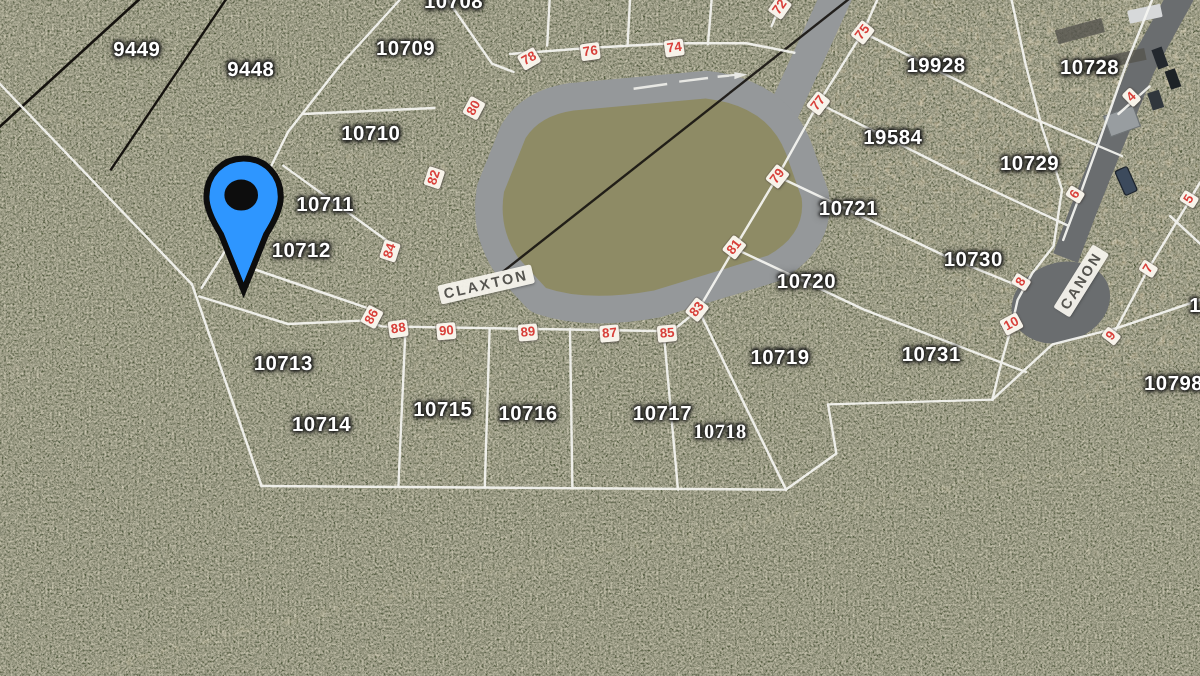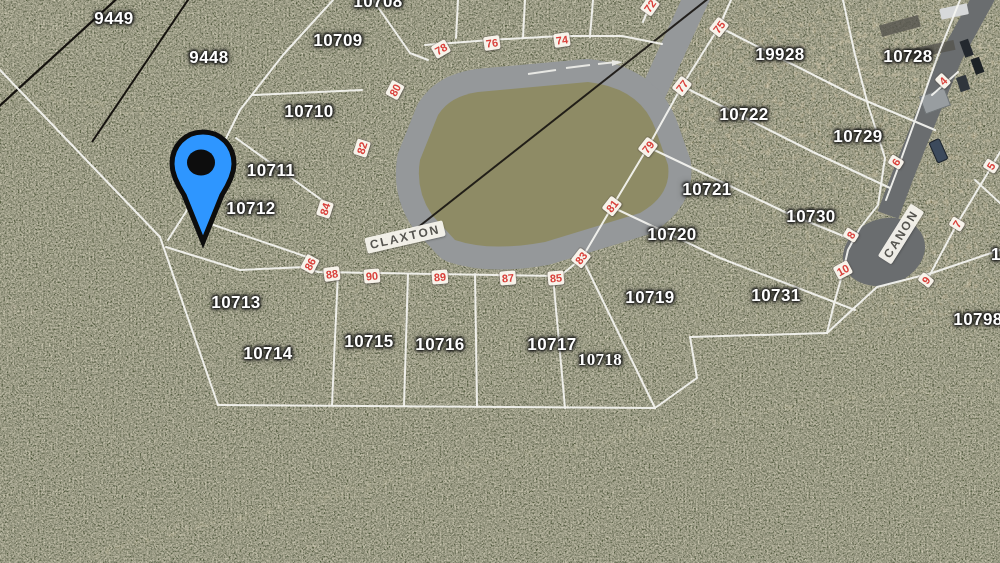--- a/index.html
+++ b/index.html
@@ -155,37 +155,37 @@
       <polyline points="373,0 410,53 428,60"></polyline>
       <polyline points="425,45 490,40 560,36 622,36 662,44"></polyline>
       <polyline points="458,0 456,38"></polyline>
       <polyline points="525,0 523,38"></polyline>
       <polyline points="593,0 590,37"></polyline>
       <polyline points="652,0 643,22"></polyline>
     </g>
   </svg>
 
   <div class="labels">
-      <span class="parcel-label" style="left: 114px; top: 19px;">9449</span>
+      <span class="parcel-label" style="left: 114px; top: 42px;">9449</span>
       <span class="parcel-label" style="left: 209px; top: 58px;">9448</span>
       <span class="parcel-label" style="left: 378px; top: 2px;">10708</span>
       <span class="parcel-label" style="left: 338px; top: 41px;">10709</span>
       <span class="parcel-label" style="left: 309px; top: 112px;">10710</span>
       <span class="parcel-label" style="left: 271px; top: 171px;">10711</span>
       <span class="parcel-label" style="left: 251px; top: 209px;">10712</span>
       <span class="parcel-label" style="left: 236px; top: 255px; margin-top: 48px;">10713</span>
       <span class="parcel-label" style="left: 268px; top: 354px;">10714</span>
       <span class="parcel-label" style="left: 369px; top: 342px;">10715</span>
       <span class="parcel-label" style="left: 440px; top: 345px;">10716</span>
       <span class="parcel-label" style="left: 508px; top: 345px; margin-left: 44px;">10717</span>
       <span class="parcel-label" style="left: 600px; top: 360px; font-family: Liberation Serif, serif;">10718</span>
       <span class="parcel-label" style="left: 650px; top: 298px;">10719</span>
       <span class="parcel-label" style="left: 672px; top: 235px;">10720</span>
-      <span class="parcel-label" style="left: 707px; top: 174px; margin-top: 16px;">10721</span>
-      <span class="parcel-label" style="left: 744px; top: 115px;">10722</span>
+      <span class="parcel-label" style="left: 707px; top: 174px;">10721</span>
+      <span class="parcel-label" style="left: 744px; top: 115px;">19584</span>
       <span class="parcel-label" style="left: 780px; top: 55px;">19928</span>
       <span class="parcel-label" style="left: 908px; top: 57px;">10728</span>
       <span class="parcel-label" style="left: 858px; top: 137px;">10729</span>
       <span class="parcel-label" style="left: 811px; top: 217px;">10730</span>
       <span class="parcel-label" style="left: 776px; top: 296px;">10731</span>
       <span class="parcel-label" style="left: 978px; top: 320px;">10798</span>
       <span class="parcel-label" style="left: 996px; top: 255px;">1</span>
       <span class="lot-chip" style="left: 650px; top: 6px; transform: translate(-50%, -50%) rotate(-55deg);">72</span>
       <span class="lot-chip" style="left: 562px; top: 40px; transform: translate(-50%, -50%) rotate(-8deg);">74</span>
       <span class="lot-chip" style="left: 492px; top: 43px; transform: translate(-50%, -50%) rotate(-8deg);">76</span>

